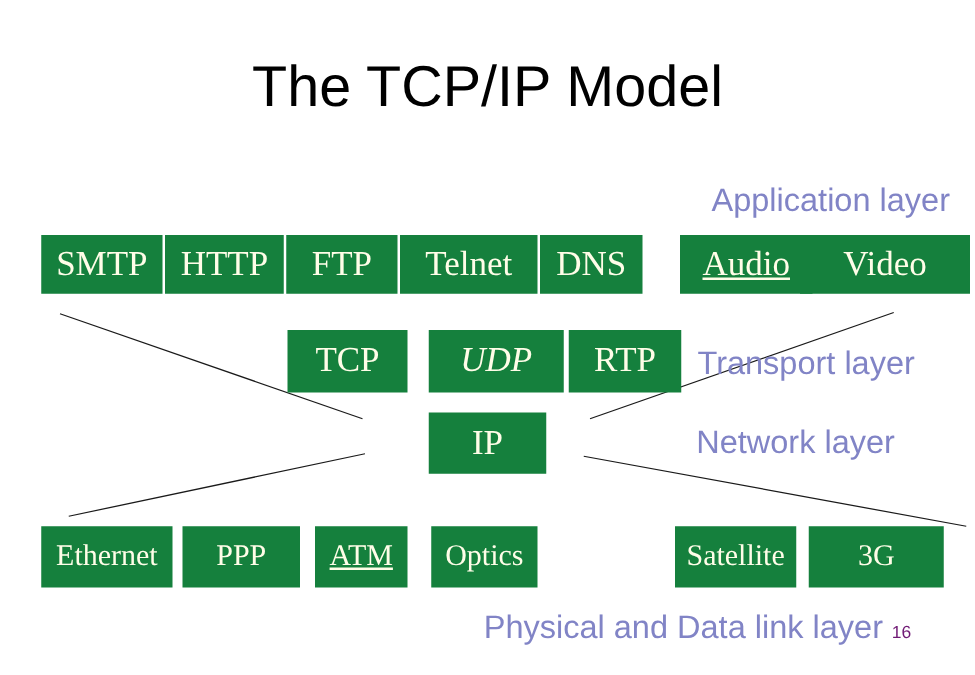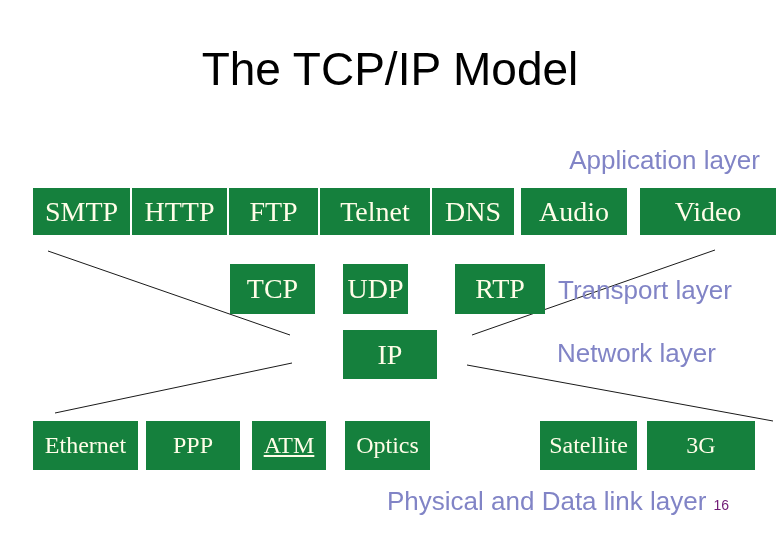--- a/index.html
+++ b/index.html
@@ -79,25 +79,25 @@
     <line x1="292" y1="363" x2="55" y2="413"></line>
     <line x1="715" y1="250" x2="472" y2="335"></line>
     <line x1="467" y1="365" x2="773" y2="421"></line>
   </svg>
 
   <div class="pbox row-app" style="left:33px;width:97px;">SMTP</div>
   <div class="pbox row-app" style="left:132px;width:95px;">HTTP</div>
   <div class="pbox row-app" style="left:229px;width:89px;">FTP</div>
   <div class="pbox row-app" style="left:320px;width:110px;">Telnet</div>
   <div class="pbox row-app" style="left:432px;width:82px;">DNS</div>
-  <div class="pbox row-app" style="left:521px;width:106px;">Audio</div>
+  <div class="pbox row-app" style="left:544px;width:106px;text-decoration:underline;">Audio</div>
   <div class="pbox row-app" style="left:640px;width:136px;">Video</div>
 
-  <div class="pbox row-tr" style="left:230px;width:85px;">TCP</div>
-  <div class="pbox row-tr" style="left:343px;width:65px;">UDP</div>
+  <div class="pbox row-tr" style="left:230px;width:96px;">TCP</div>
+  <div class="pbox row-tr" style="left:343px;width:108px;font-style:italic;">UDP</div>
   <div class="pbox row-tr" style="left:455px;width:90px;">RTP</div>
 
   <div class="layer-label label-transport">Transport layer</div>
 
   <div class="pbox row-net" style="left:343px;width:94px;">IP</div>
 
   <div class="layer-label label-network">Network layer</div>
 
   <div class="pbox row-phy" style="left:33px;width:105px;">Ethernet</div>
   <div class="pbox row-phy" style="left:146px;width:94px;">PPP</div>

